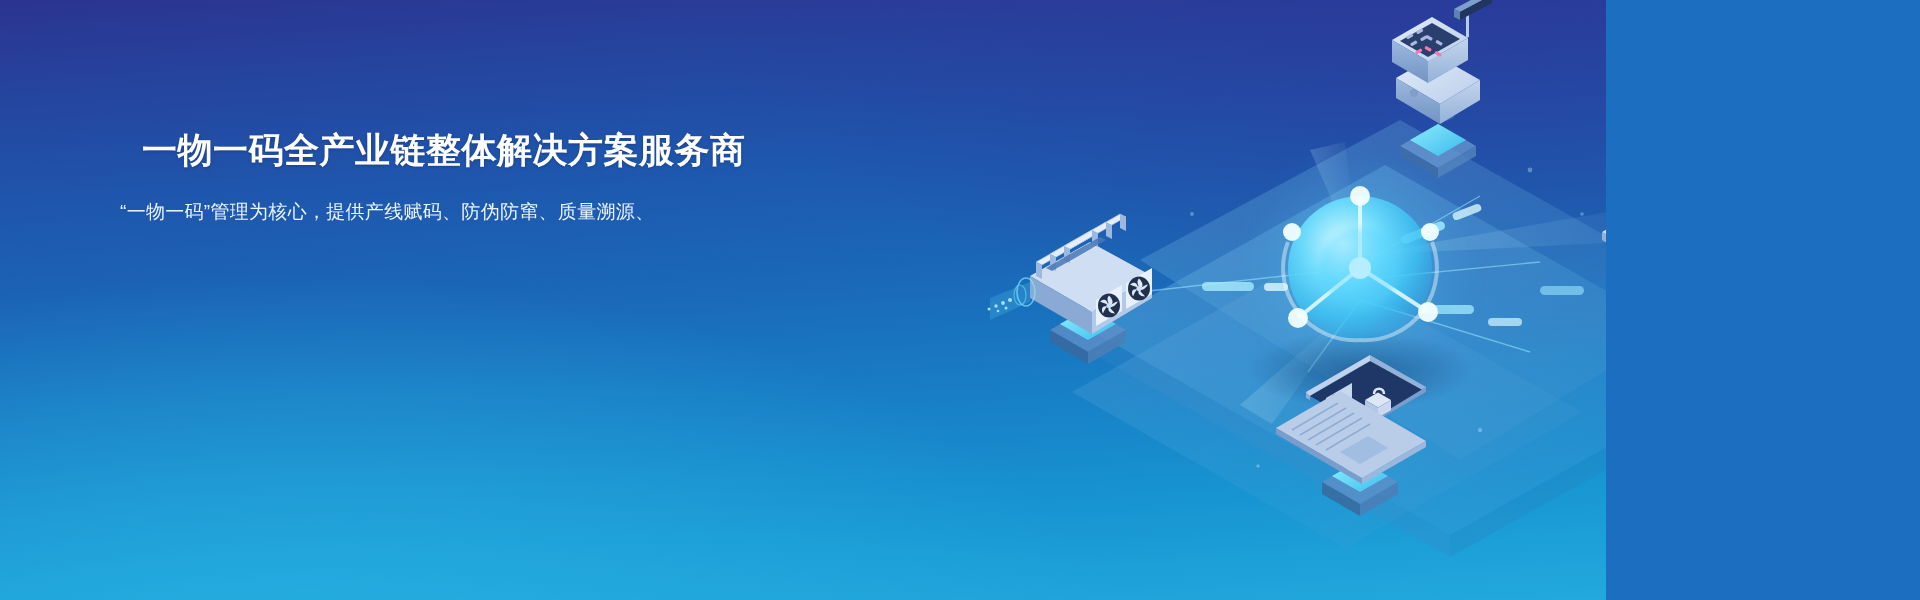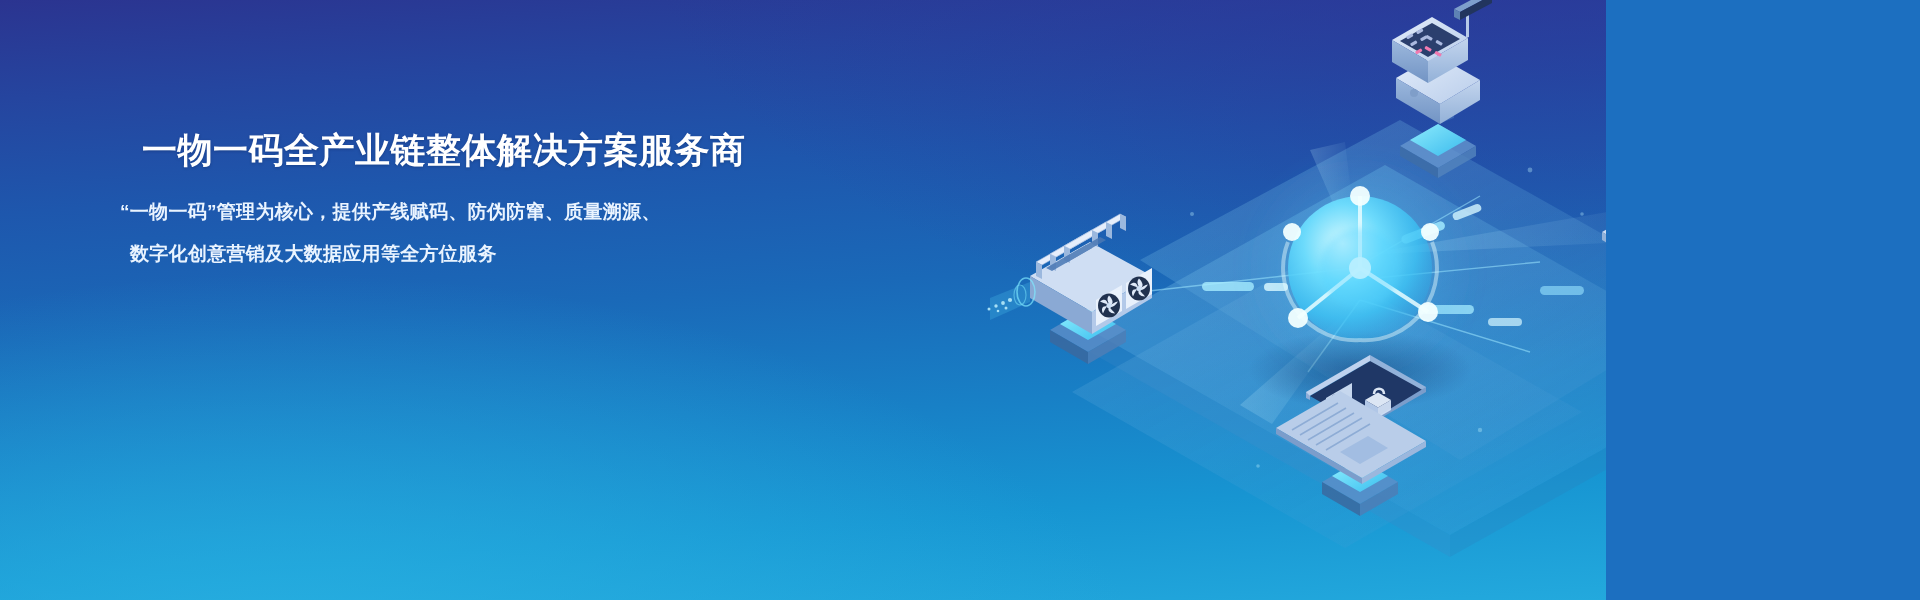--- a/index.html
+++ b/index.html
@@ -18,21 +18,21 @@
 
   
   .copy{position:absolute;left:118px;top:128px;width:760px;}
   .headline{
     color:#ffffff;font-size:35px;font-weight:bold;letter-spacing:.5px;
     line-height:1.25;margin:0 0 22px 24px;white-space:nowrap;
     text-shadow:0 1px 3px rgba(0,20,60,.28);
   }
   .sub{
     color:#eaf4ff;font-size:19px;line-height:36px;margin:0 0 6px 0;
-    letter-spacing:.3px;font-weight:700;white-space:nowrap;
+    letter-spacing:.3px;font-weight:400;white-space:nowrap;
   }
   .sub.l1{margin-left:2px;}
   .sub.l2{margin-left:12px;}
   .cta{
     position:absolute;left:45px;top:210px;
     width:158px;height:48px;box-sizing:border-box;
     border:1px solid rgba(255,255,255,.92);border-radius:6px;
     background:transparent;color:#ffffff;font-size:19px;letter-spacing:2px;
     display:flex;align-items:center;justify-content:center;cursor:pointer;
     font-family:"Liberation Sans","DejaVu Sans",sans-serif;
@@ -355,17 +355,16 @@
         <circle cx="418" cy="466" r="1.8"></circle>
       </g>
     </svg>
   </div>
 
   <div class="copy">
     <h1 class="headline">一物一码全产业链整体解决方案服务商</h1>
 
     <p class="sub l1">“一物一码”管理为核心，提供产线赋码、防伪防窜、质量溯源、</p>
 
-    <p class="sub l2">数字化创意营销及大数据应用等全方位服务</p>
 
   </div>
 
 </div>
 
 </body></html>

